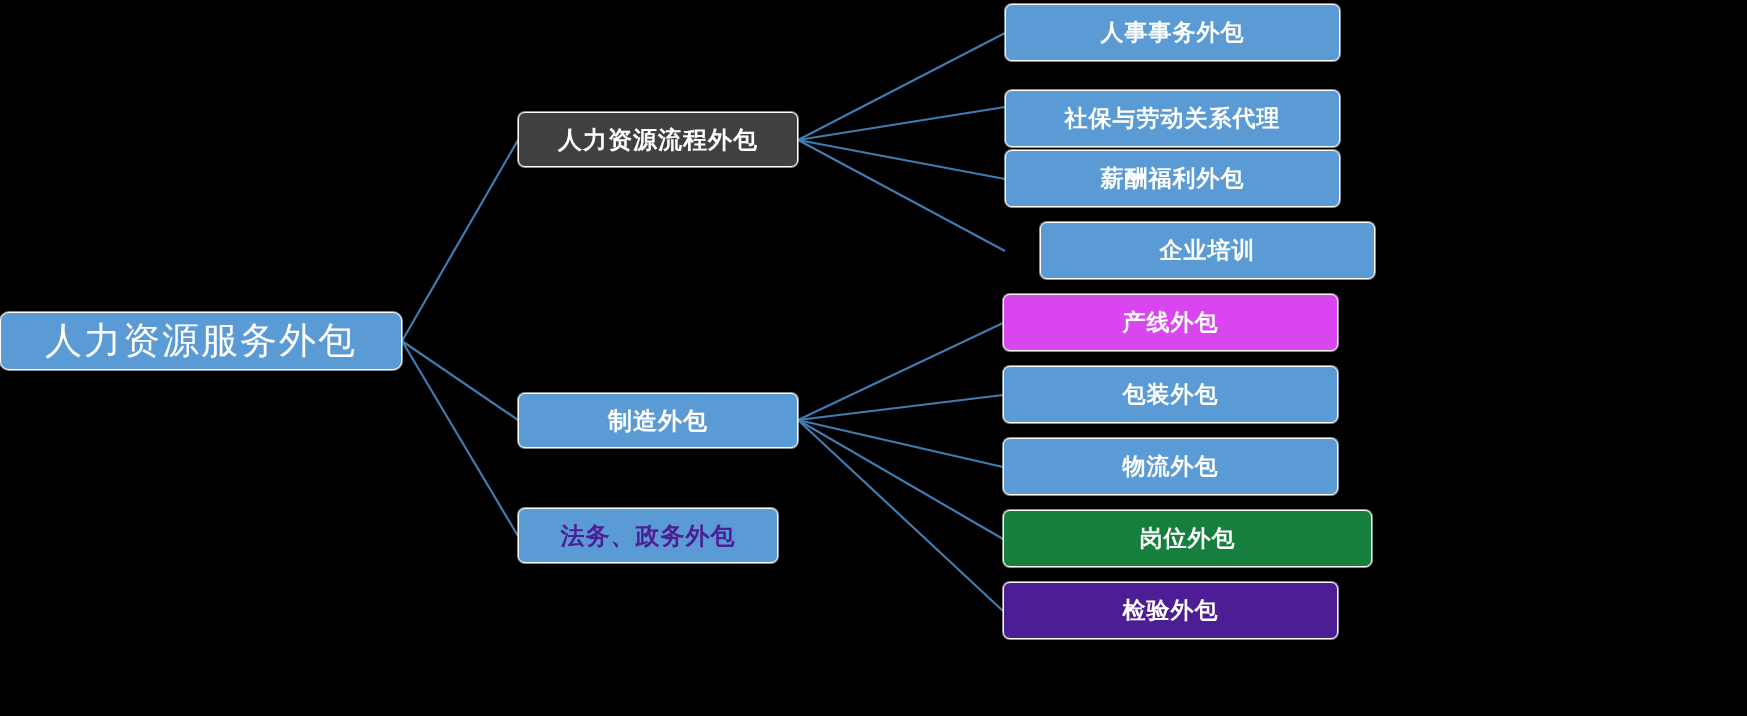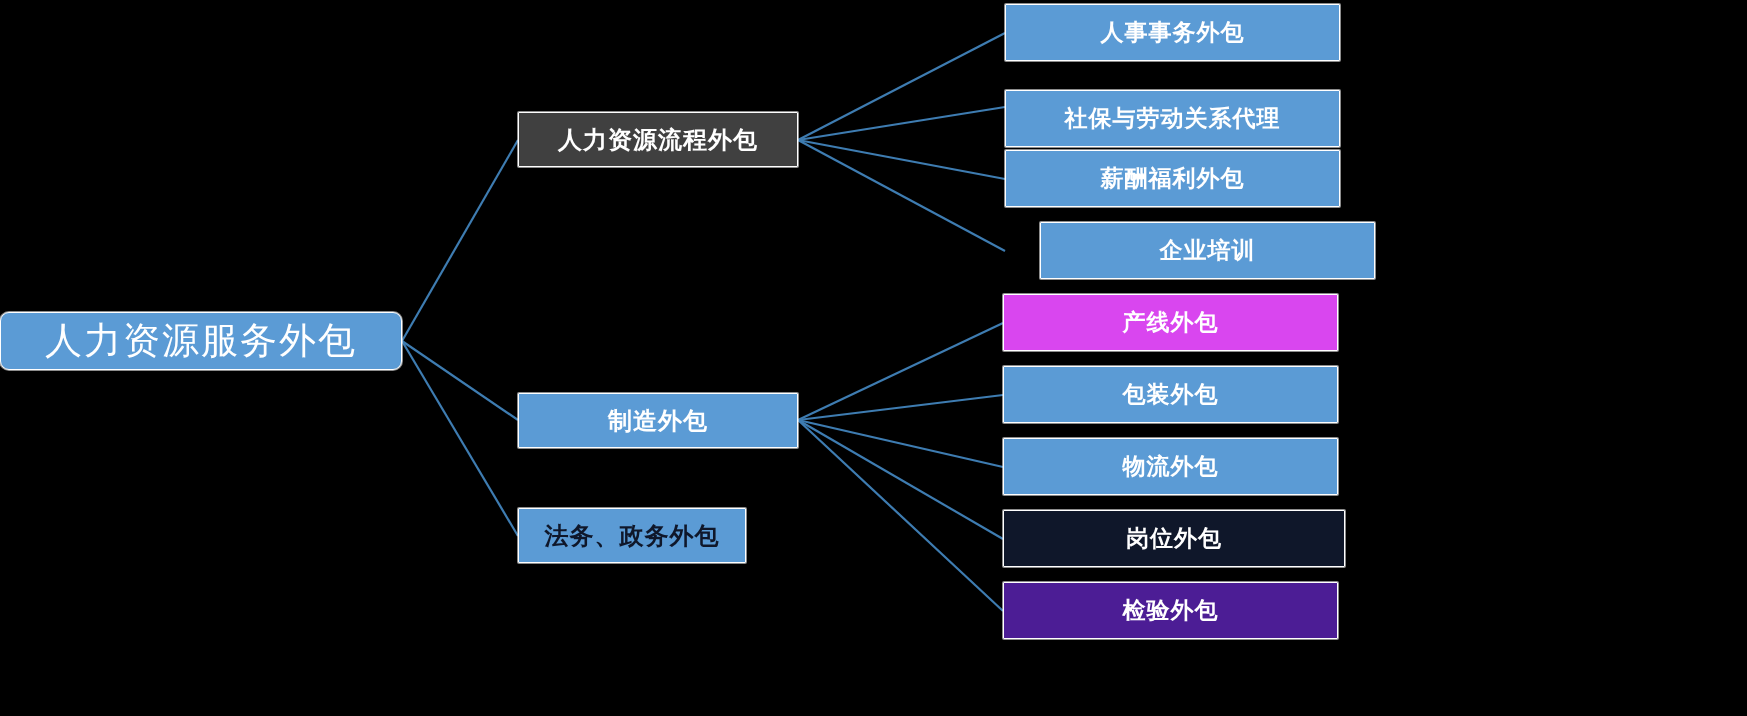--- a/index.html
+++ b/index.html
@@ -21,21 +21,21 @@
     top: 0;
     width: 1747px;
     height: 716px;
     pointer-events: none;
   }
   .node {
     position: absolute;
     box-sizing: border-box;
     background: #5B9BD5;
     border: 1px solid #FFFFFF;
-    border-radius: 1px;
+    border-radius: 7px;
     color: #FFFFFF;
     display: flex;
     align-items: center;
     justify-content: center;
     text-align: center;
     letter-spacing: 1px;
     box-shadow: 0 0 0 1px rgba(255,255,255,0.55);
     white-space: nowrap;
   }
   .node-root {
@@ -74,21 +74,21 @@
   <div id="nodes">
       <div class="node node-root" style="left: 0px; top: 312px; width: 402px; height: 58px; background: rgb(91, 155, 213); color: rgb(255, 255, 255);">
         <span>人力资源服务外包</span>
       </div>
       <div class="node node-l2" style="left: 518px; top: 112px; width: 280px; height: 55px; background: #404040; color: rgb(255, 255, 255);">
         <span>人力资源流程外包</span>
       </div>
       <div class="node node-l2" style="left: 518px; top: 393px; width: 280px; height: 55px; background: rgb(91, 155, 213); color: rgb(255, 255, 255);">
         <span>制造外包</span>
       </div>
-      <div class="node node-l2" style="left: 518px; top: 508px; width: 228px; height: 55px; background: rgb(91, 155, 213); color: #0f172a;">
+      <div class="node node-l2" style="left: 518px; top: 508px; width: 260px; height: 55px; background: rgb(91, 155, 213); color: #4c1d95;">
         <span>法务、政务外包</span>
       </div>
       <div class="node node-l3" style="left: 1005px; top: 4px; width: 335px; height: 57px; background: rgb(91, 155, 213); color: rgb(255, 255, 255);">
         <span>人事事务外包</span>
       </div>
       <div class="node node-l3" style="left: 1005px; top: 90px; width: 335px; height: 57px; background: rgb(91, 155, 213); color: rgb(255, 255, 255);">
         <span>社保与劳动关系代理</span>
       </div>
       <div class="node node-l3" style="left: 1005px; top: 150px; width: 335px; height: 57px; background: rgb(91, 155, 213); color: rgb(255, 255, 255);">
         <span>薪酬福利外包</span>
@@ -98,20 +98,20 @@
       </div>
       <div class="node node-l3" style="left: 1003px; top: 294px; width: 335px; height: 57px; background: #d946ef; color: rgb(255, 255, 255);">
         <span>产线外包</span>
       </div>
       <div class="node node-l3" style="left: 1003px; top: 366px; width: 335px; height: 57px; background: rgb(91, 155, 213); color: rgb(255, 255, 255);">
         <span>包装外包</span>
       </div>
       <div class="node node-l3" style="left: 1003px; top: 438px; width: 335px; height: 57px; background: rgb(91, 155, 213); color: rgb(255, 255, 255);">
         <span>物流外包</span>
       </div>
-      <div class="node node-l3" style="left: 1003px; top: 510px; width: 342px; height: 57px; background: #0f172a; color: rgb(255, 255, 255);">
+      <div class="node node-l3" style="left: 1003px; top: 510px; width: 369px; height: 57px; background: #15803d; color: rgb(255, 255, 255);">
         <span>岗位外包</span>
       </div>
       <div class="node node-l3" style="left: 1003px; top: 582px; width: 335px; height: 57px; background: #4c1d95; color: rgb(255, 255, 255);">
         <span>检验外包</span>
       </div>
     </div>
 </div>
 
 </body></html>

